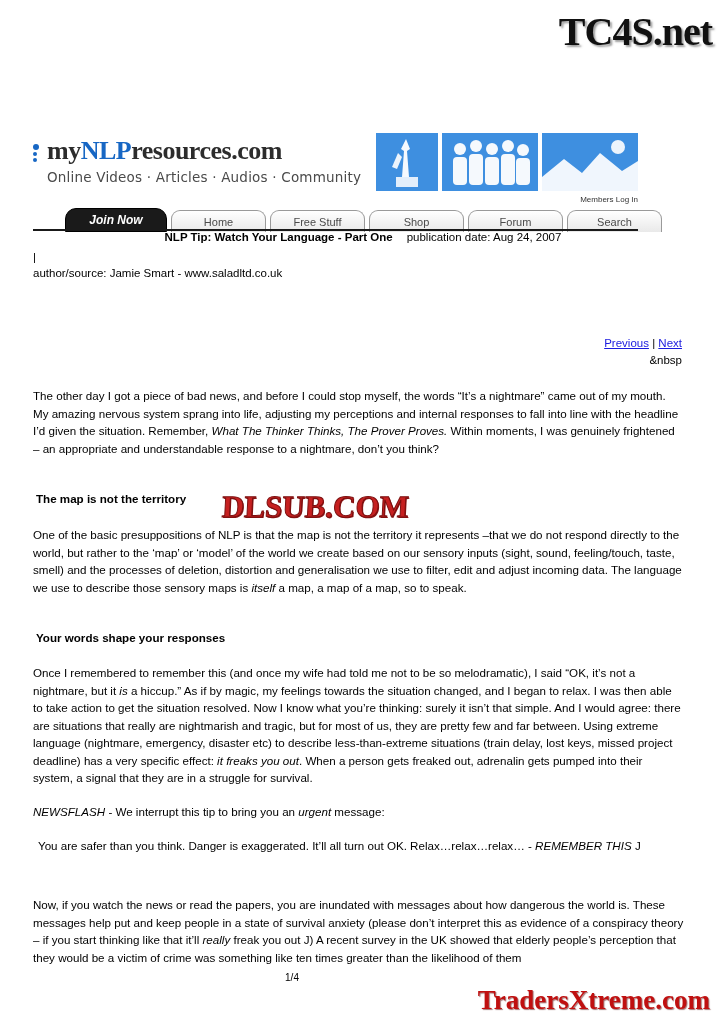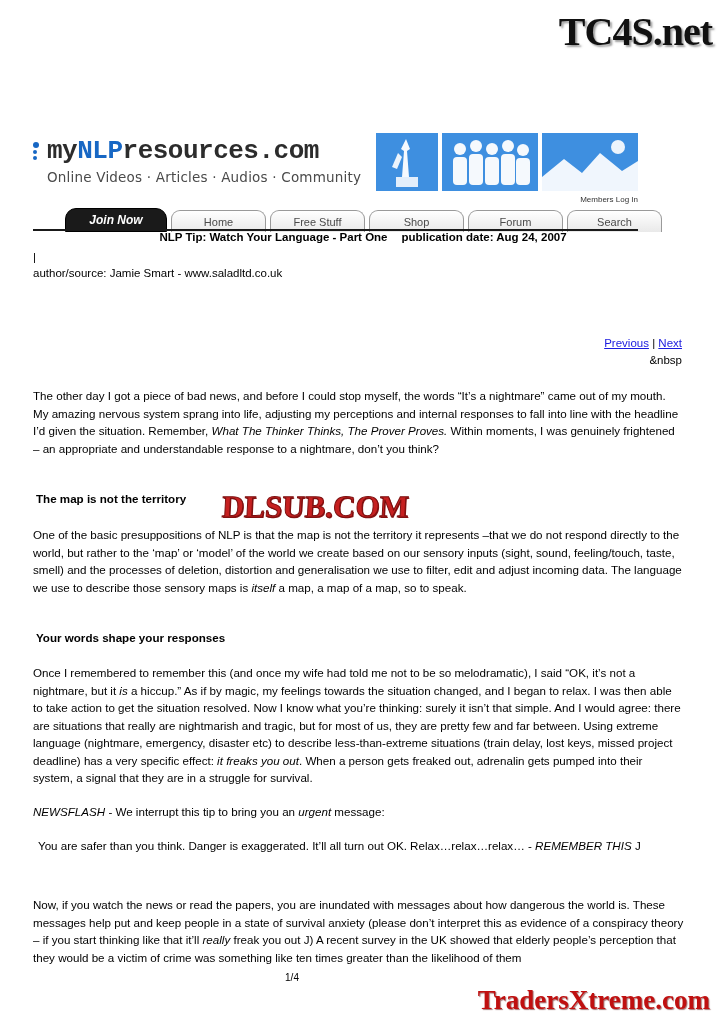--- a/index.html
+++ b/index.html
@@ -49,21 +49,21 @@
   .header-top {
     display: flex;
     align-items: flex-start;
     height: 65px;
   }
   .logo-block {
     width: 342px;
     padding-top: 4px;
   }
   .logo-line1 {
-    font-family: Liberation Mono, monospace;
+    font-family: Liberation Serif, serif;
     font-size: 26px;
     font-weight: bold;
     color: #2c2c2c;
     letter-spacing: -0.5px;
     line-height: 28px;
     white-space: nowrap;
   }
   .logo-line1 .nlp {
     color: #1767c4;
   }
@@ -167,21 +167,21 @@
   .article-title-row {
     position: absolute;
     left: 33px;
     top: 231px;
     width: 660px;
     font-size: 11.5px;
     font-weight: bold;
     text-align: center;
   }
   .article-title-row .pubdate {
-    font-weight: bold;
+    font-weight: normal;
     margin-left: 14px;
   }
   .pipe-line {
     position: absolute;
     left: 33px;
     top: 251px;
     font-size: 11.5px;
   }
   .author-line {
     position: absolute;

